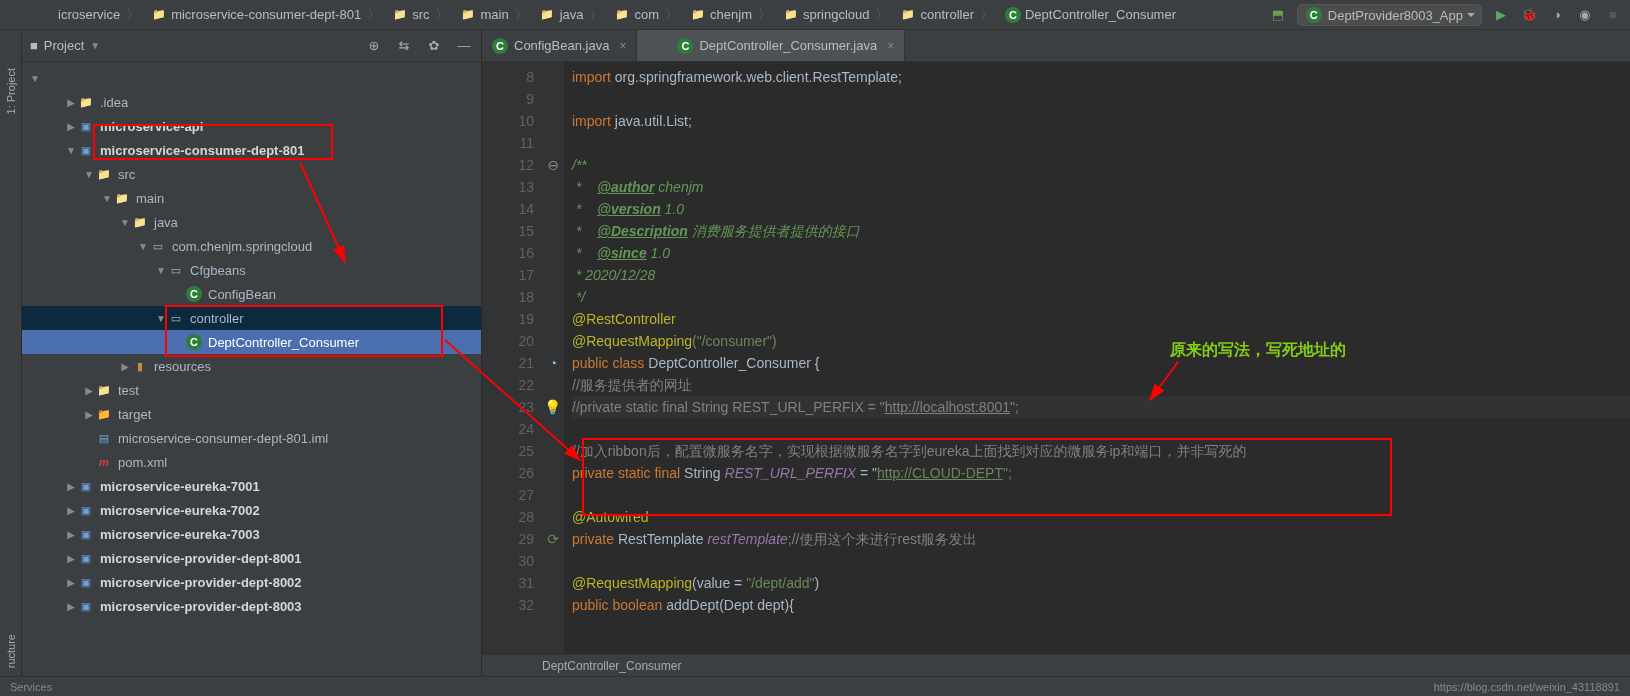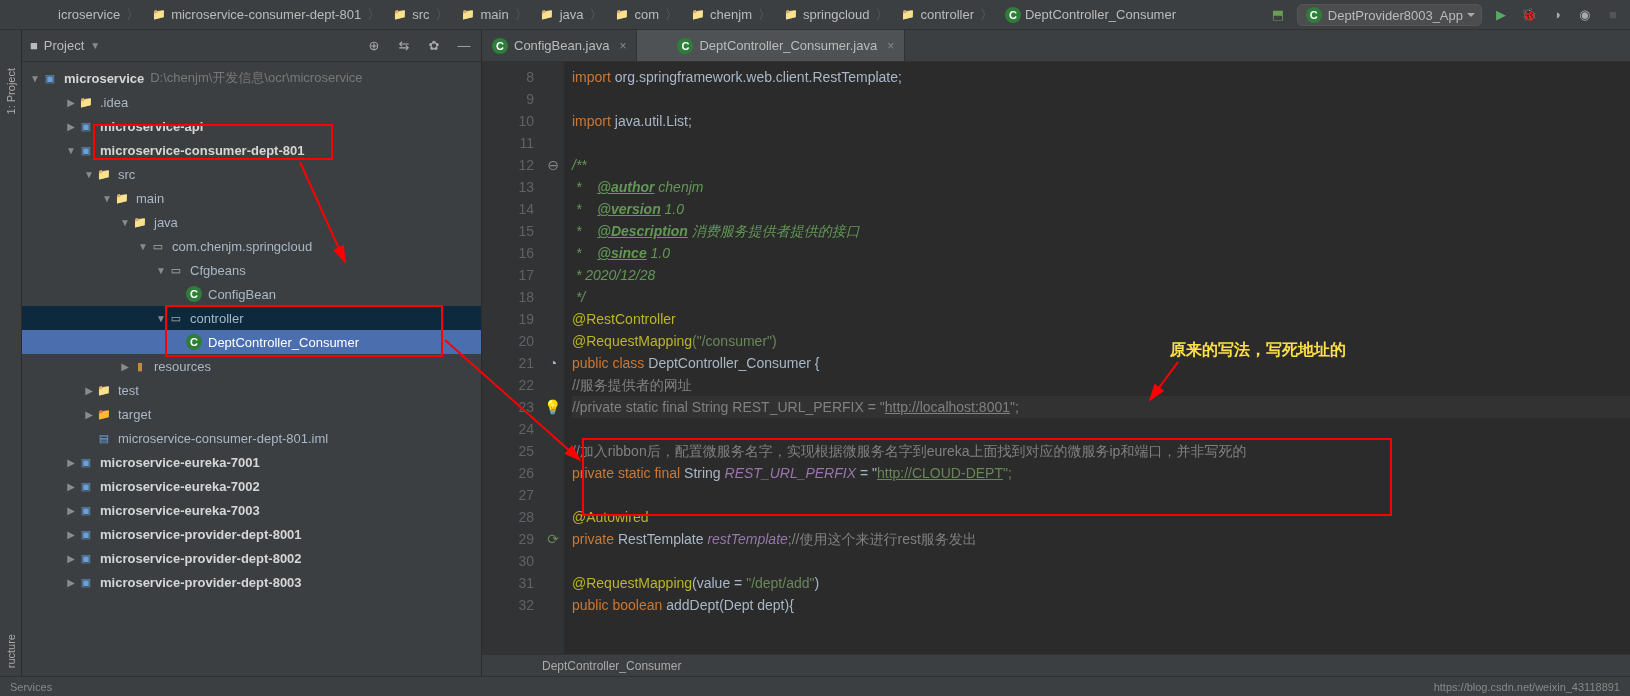--- a/index.html
+++ b/index.html
@@ -56,21 +56,21 @@
   .cmt { color:#808080; }
   .ann { color:#bbb529; }
   .doc { color:#629755; font-style:italic;}
   .doc-tag { color:#629755; font-style:italic; font-weight:bold; text-decoration:underline;margin-left:12px;}
   .fld { color:#9876aa; font-style:italic;}
   .url { color:#6a8759; text-decoration:underline;}
   .crumb-bar { height:22px; background:#3c3f41; border-top:1px solid #323232; padding-left:60px; color:#aaa; font-size:12px; display:flex; align-items:center;}
   .statusbar { position:absolute; bottom:0; left:0; right:0; height:20px; background:#3c3f41; border-top:1px solid #323232; display:flex; align-items:center; padding:0 10px; color:#888; font-size:11px; justify-content:space-between;}
   
   .redbox { position:absolute; border:2px solid red; pointer-events:none; z-index:50;}
-  .redtext { position:absolute; color:#fde047; font-size:16px; font-weight:bold; z-index:50; pointer-events:none;}
+  .redtext { position:absolute; color:#84cc16; font-size:16px; font-weight:bold; z-index:50; pointer-events:none;}
   svg.arrow-svg { position:absolute; pointer-events:none; z-index:49; }
   .bulb { color:#d9a33c; font-size:14px;}
 </style>
 </head>
 <body>
 
 <div class="topbar">
   <div class="breadcrumbs" id="breadcrumbs">
       <span class="crumb">
         <span>icroservice</span>
@@ -157,25 +157,20 @@
       <div class="panel-icons">
         <span class="icon-btn">⊕</span>
         <span class="icon-btn">⇆</span>
         <span class="icon-btn">✿</span>
         <span class="icon-btn">—</span>
       </div>
     </div>
     <div class="tree" id="tree">
         <div class="tree-row" style="padding-left: 6px;">
           <span class="arrow">▼</span>
-          <span class="node-label">
-            <span class="ficon module"></span>
-            <span class="bold">microservice</span> 
-            <span class="dim">D:\chenjm\开发信息\ocr\microservice</span>
-          </span>
         </div>
         <div class="tree-row" style="padding-left: 42px;">
           <span class="arrow">▶</span>
           <span class="node-label">
             <span class="ficon folder"></span>
             <span>.idea</span>
           </span>
         </div>
         <div class="tree-row" style="padding-left: 42px;">
           <span class="arrow">▶</span>
@@ -266,20 +261,27 @@
           <span class="node-label">
             <span class="ficon target"></span>
             <span>target</span>
           </span>
         </div>
         <div class="tree-row" style="padding-left: 60px;">
           <span class="arrow"></span>
           <span class="node-label">
             <span class="ficon iml"></span>
             <span>microservice-consumer-dept-801.iml</span>
+          </span>
+        </div>
+        <div class="tree-row" style="padding-left: 60px;">
+          <span class="arrow"></span>
+          <span class="node-label">
+            <span class="ficon pom"></span>
+            <span>pom.xml</span>
           </span>
         </div>
         <div class="tree-row" style="padding-left: 42px;">
           <span class="arrow">▶</span>
           <span class="node-label">
             <span class="ficon module"></span>
             <span class="bold">microservice-eureka-7001</span>
           </span>
         </div>
         <div class="tree-row" style="padding-left: 42px;">

